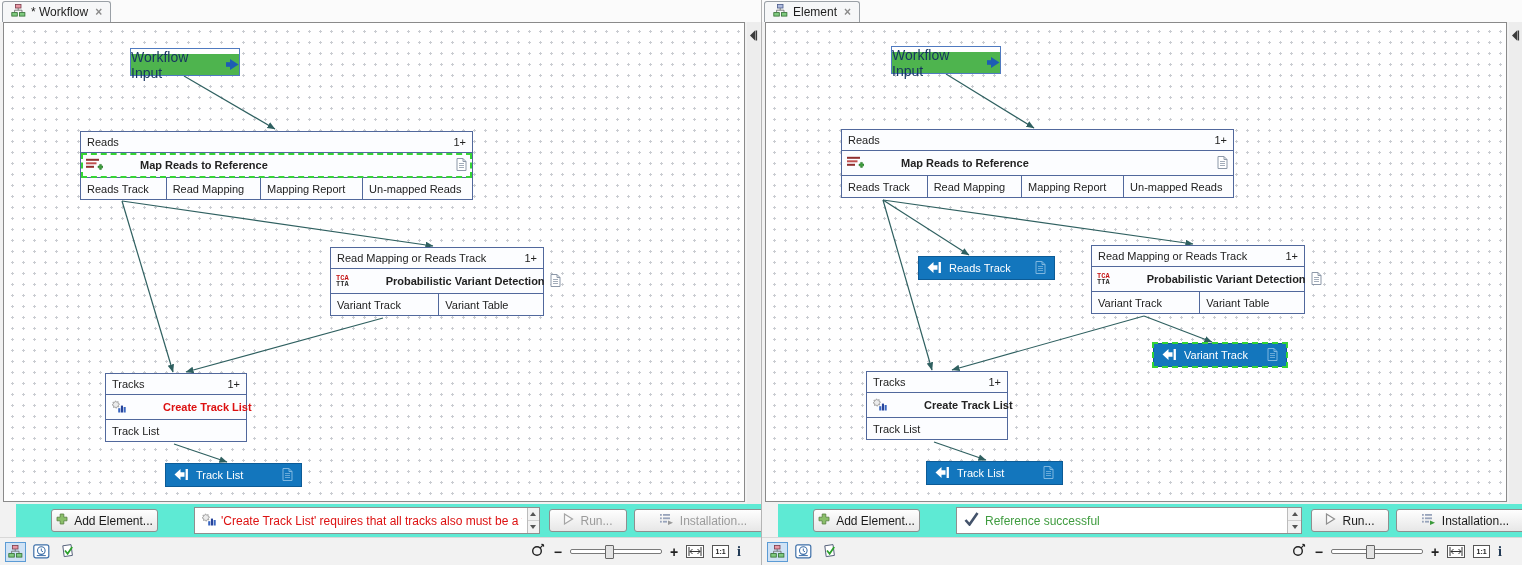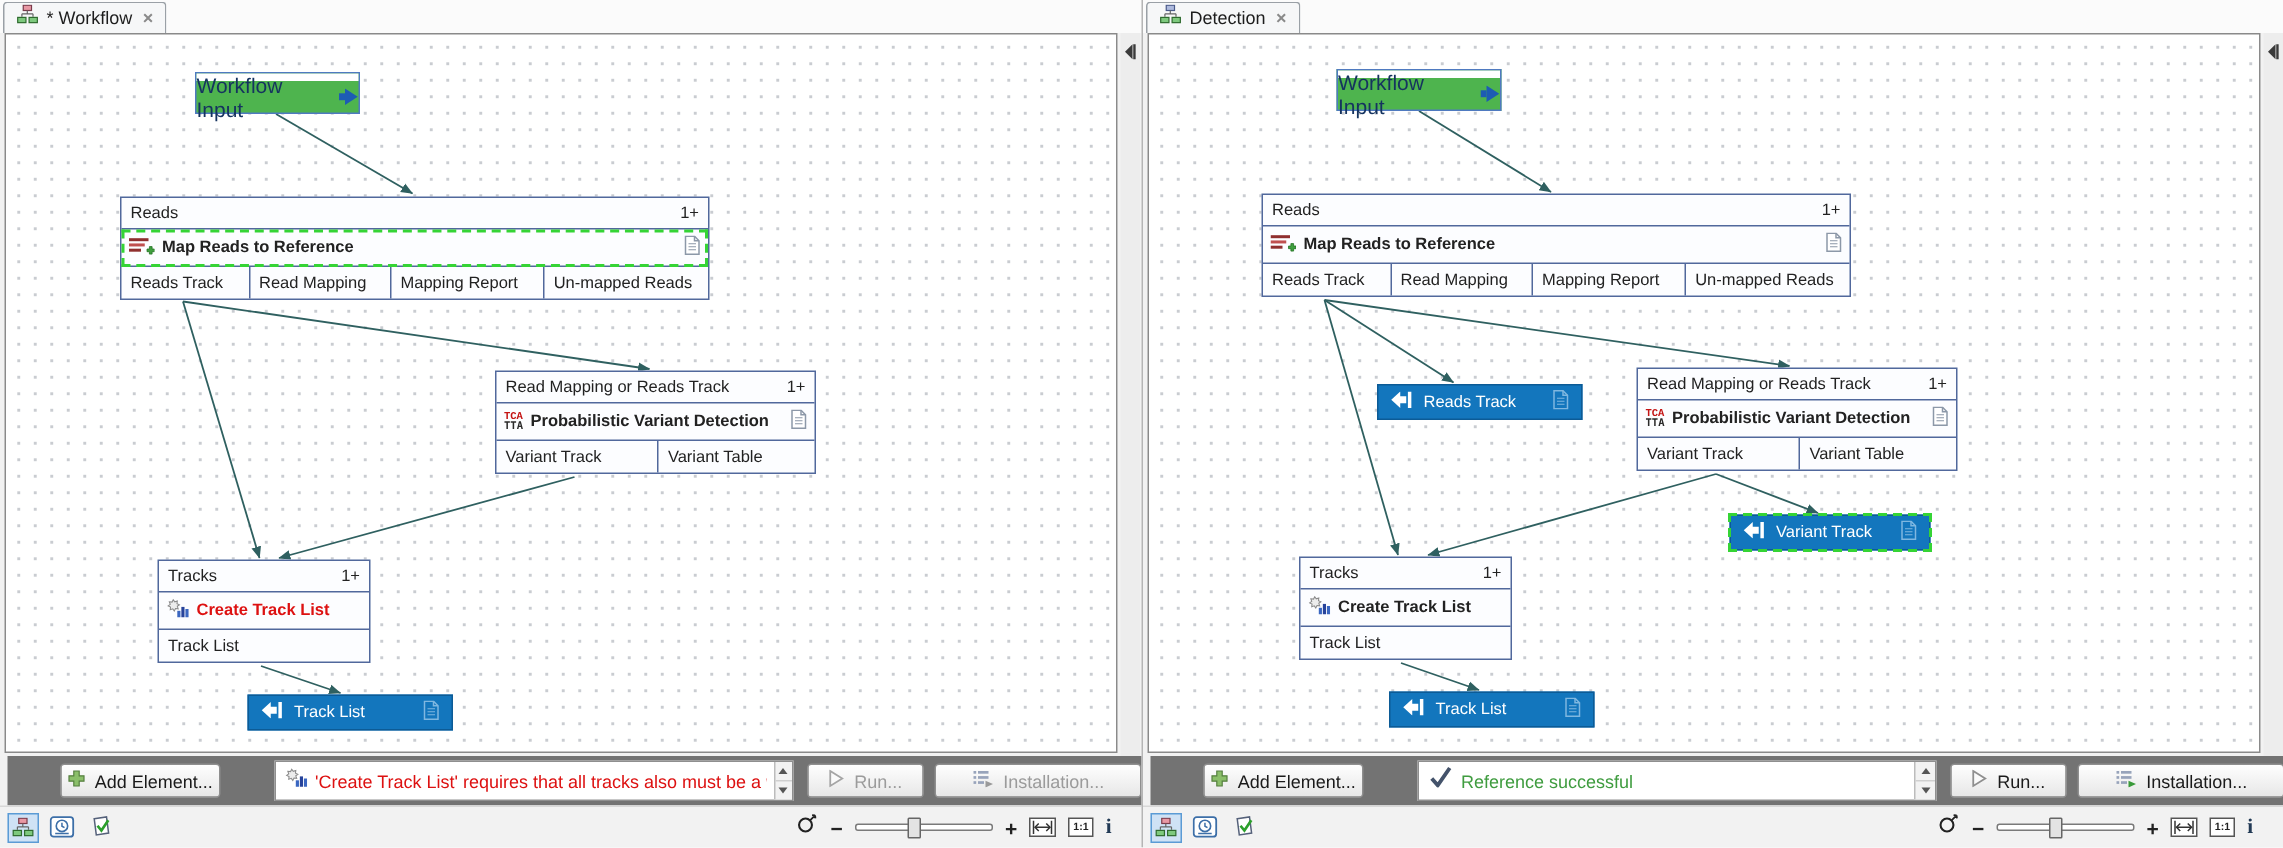--- a/index.html
+++ b/index.html
@@ -27,21 +27,21 @@
   .gutter { position:absolute; left:747px; top:22px; width:13px; height:482px; background:#ededed; }
   .collapse { position:absolute; left:2px; top:5px; }
 
   
   .nbox { position:absolute; background:#fcfdff; border:1px solid #51689c; font-size:11px; color:#222; }
   .nbox-header { height:21px; display:flex; align-items:center; justify-content:space-between;
                  padding:0 6px; border-bottom:1px solid #51689c; }
   .nbox-title { height:25px; display:flex; align-items:center; gap:5px; padding:0 5px;
                 border-bottom:1px solid #51689c; font-weight:bold; }
   .nbox-title.sel { outline:2px dashed #35d435; outline-offset:-2px; }
-  .nbox-title .ttext { white-space:nowrap; }
+  .nbox-title .ttext { white-space:nowrap;margin-left:32px; }
   .nbox-title.invalid .ttext { color:#dd1111; }
   .nbox-title .doc { margin-left:auto; }
   .nbox-outputs { display:flex; height:21px; }
   .ocell { display:flex; align-items:center; padding:0 6px; border-right:1px solid #51689c;
            white-space:nowrap; overflow:hidden; }
   .ocell:last-child { border-right:none; }
 
   .bluenode { position:absolute; height:24px; background:#1376bd; border:1px solid #0c5b96;
               color:#fff; display:flex; align-items:center; gap:7px; padding:0 8px; font-size:11px; }
   .bluenode .doc { margin-left:auto; }
@@ -50,21 +50,21 @@
   .wfinput { position:absolute; width:110px; border:1px solid #4f7ac0; background:#4eb44e; }
   .wf-strip { height:5px; background:#fff; }
   .wf-body { height:21px; display:flex; align-items:center; justify-content:center; gap:6px;
              font-size:14px; color:#15335f; }
 
   .pvd-icon { display:flex; flex-direction:column; font-family:"DejaVu Sans Mono", monospace;
               font-size:7px; line-height:6px; font-weight:bold; letter-spacing:0; }
   .pvd-r1 { color:#c41414;font-family:Liberation Mono, monospace; } .pvd-r2 { color:#2a2a2a;text-align:center; }
 
   
-  .controls { position:absolute; left:5px; top:504px; width:100%; height:33px; background:#737373; }
+  .controls { position:absolute; left:16px; top:504px; width:100%; height:33px; background:#5eead4; }
   .btn { position:absolute; display:flex; align-items:center; justify-content:center; gap:6px;
          background:linear-gradient(#fefefe,#e7e7e7); border:1px solid #8f8f8f; border-radius:3px;
          font-size:12px; color:#1a1a1a; height:23px; top:5px; }
   .btn.disabled { color:#9b9b9b; }
   .btn-add { left:35px; width:107px; }
   .btn-run { left:533px; width:78px; }
   .btn-install { left:618px; width:138px; }
   .statusbox { position:absolute; left:178px; top:3px; width:346px; height:27px; background:#fff;
                border:1px solid #8f8f8f; display:flex; align-items:center; gap:5px; padding-left:6px; }
   .status-text { font-size:12px; white-space:nowrap; overflow:hidden; }
@@ -328,21 +328,21 @@
 
   <div class="panel right">
     <div class="tabbar">
       <div class="tab">
         <span><svg width="15" height="13" viewBox="0 0 15 13">
               <rect x="4.5" y="0.5" width="5.5" height="3.5" fill="#aebadd" stroke="#4a5a8a" stroke-width="0.8"></rect>
               <path d="M7.2 4v2.2M3.6 6.2h7.4M3.6 6.2v2M11 6.2v2" stroke="#666" stroke-width="0.8" fill="none"></path>
               <rect x="0.8" y="8.6" width="5.5" height="3.5" fill="#7ec97e" stroke="#2f6b2f" stroke-width="0.8"></rect>
               <rect x="8.4" y="8.6" width="5.5" height="3.5" fill="#7ec97e" stroke="#2f6b2f" stroke-width="0.8"></rect>
             </svg></span>
-        <span class="tab-title">Detection</span>
+        <span class="tab-title">Element</span>
         <span class="tab-close">×</span>
       </div>
     </div>
 
     <div class="canvas">
       <svg class="wires">
         <defs>
           <marker id="arrR" markerWidth="9" markerHeight="8" refX="7.6" refY="3.5" orient="auto" markerUnits="userSpaceOnUse">
             <polygon points="0 0.2, 8 3.5, 0 6.8" fill="#2f6060"></polygon>
           </marker>

